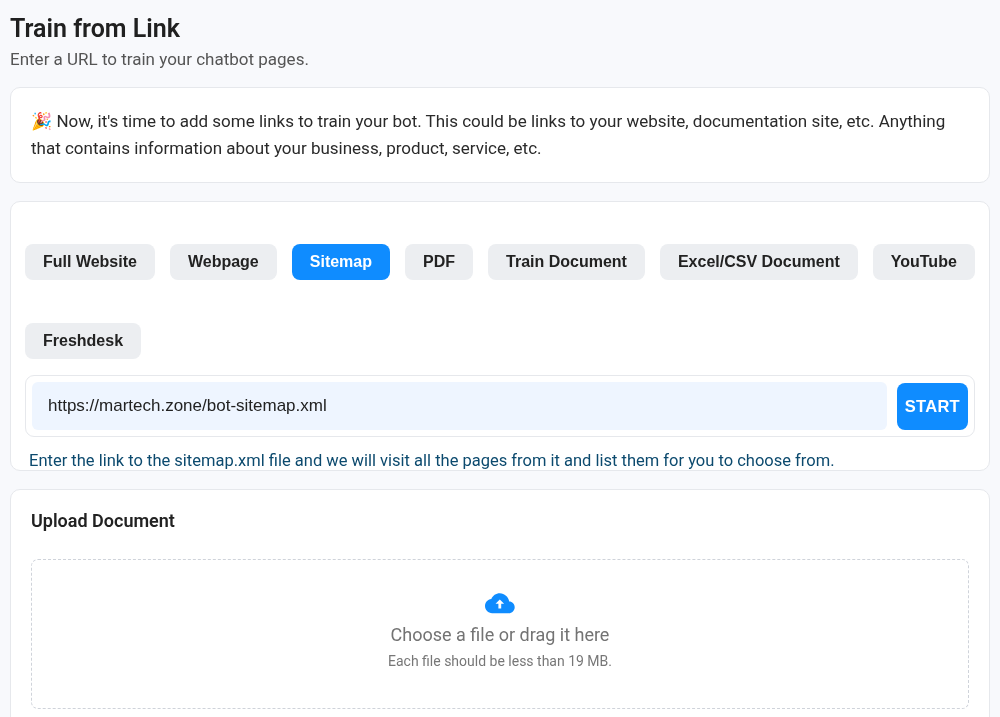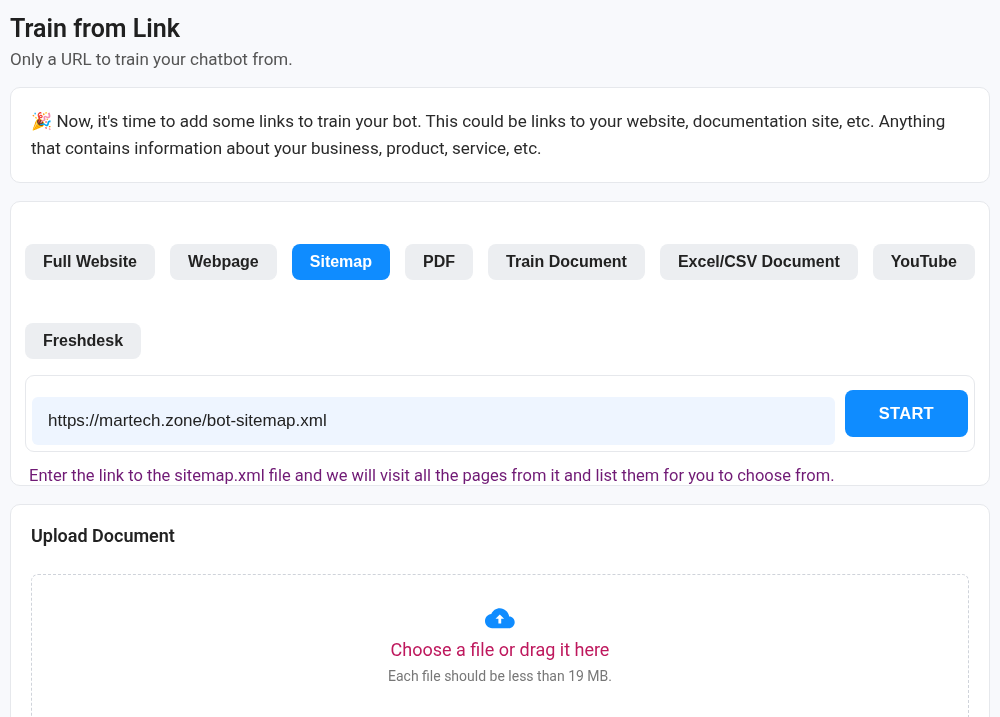--- a/index.html
+++ b/index.html
@@ -70,36 +70,35 @@
     }
     .url-input {
       flex: 1;
       border: none;
       background: #eef5ff;
       border-radius: 6px;
       padding: 14px 16px;
       font-size: 17px;
       color: #222;
       outline: none;
-      margin-top: 15px;
     }
     .start-btn {
       background: #0f8cff;
       color: #fff;
       font-size: 16.5px;
       font-weight: 700;
       border: none;
       border-radius: 8px;
-      padding: 14px 34px;
+      padding: 14px 8px;
       cursor: pointer;
       letter-spacing: 0.3px;
     }
     .hint-text {
       font-size: 16.5px;
-      color: #701a75;
+      color: #0c4a6e;
       margin-top: 14px;
       padding-left: 4px;
     }
     .section-heading {
       font-size: 18px;
       font-weight: 600;
       color: #222;
       margin-bottom: 28px;
     }
     .dropzone {
@@ -110,21 +109,21 @@
       cursor: pointer;
       margin-bottom: 28px;
     }
     .upload-icon-wrap {
       display: flex;
       justify-content: center;
       margin-bottom: 8px;
     }
     .dropzone-title {
       font-size: 18px;
-      color: #be185d;
+      color: #737373;
       margin-bottom: 6px;
     }
     .dropzone-sub {
       font-size: 14px;
       color: #777;
       line-height: 1.45;
     }
     .save-btn {
       display: block;
       margin: 0 auto;
@@ -141,21 +140,21 @@
       letter-spacing: 0.5px;
     }
     .link-card {
       padding: 14px 14px 0 14px;
     }
   </style>
 </head>
 <body>
 
 <h1 class="page-title">Train from Link</h1>
-<p class="page-subtitle">Only a URL to train your chatbot from.</p>
+<p class="page-subtitle">Enter a URL to train your chatbot pages.</p>
 
 <div class="card info-card">
   <span>🎉</span>
   <span>Now, it's time to add some links to train your bot. This could be links to your website, documentation site, etc. Anything that contains information about your business, product, service, etc.</span>
 </div>
 
 <div class="card link-card">
   <div class="tabs">
     <button class="tab">Full Website</button>
     <button class="tab">Webpage</button>

